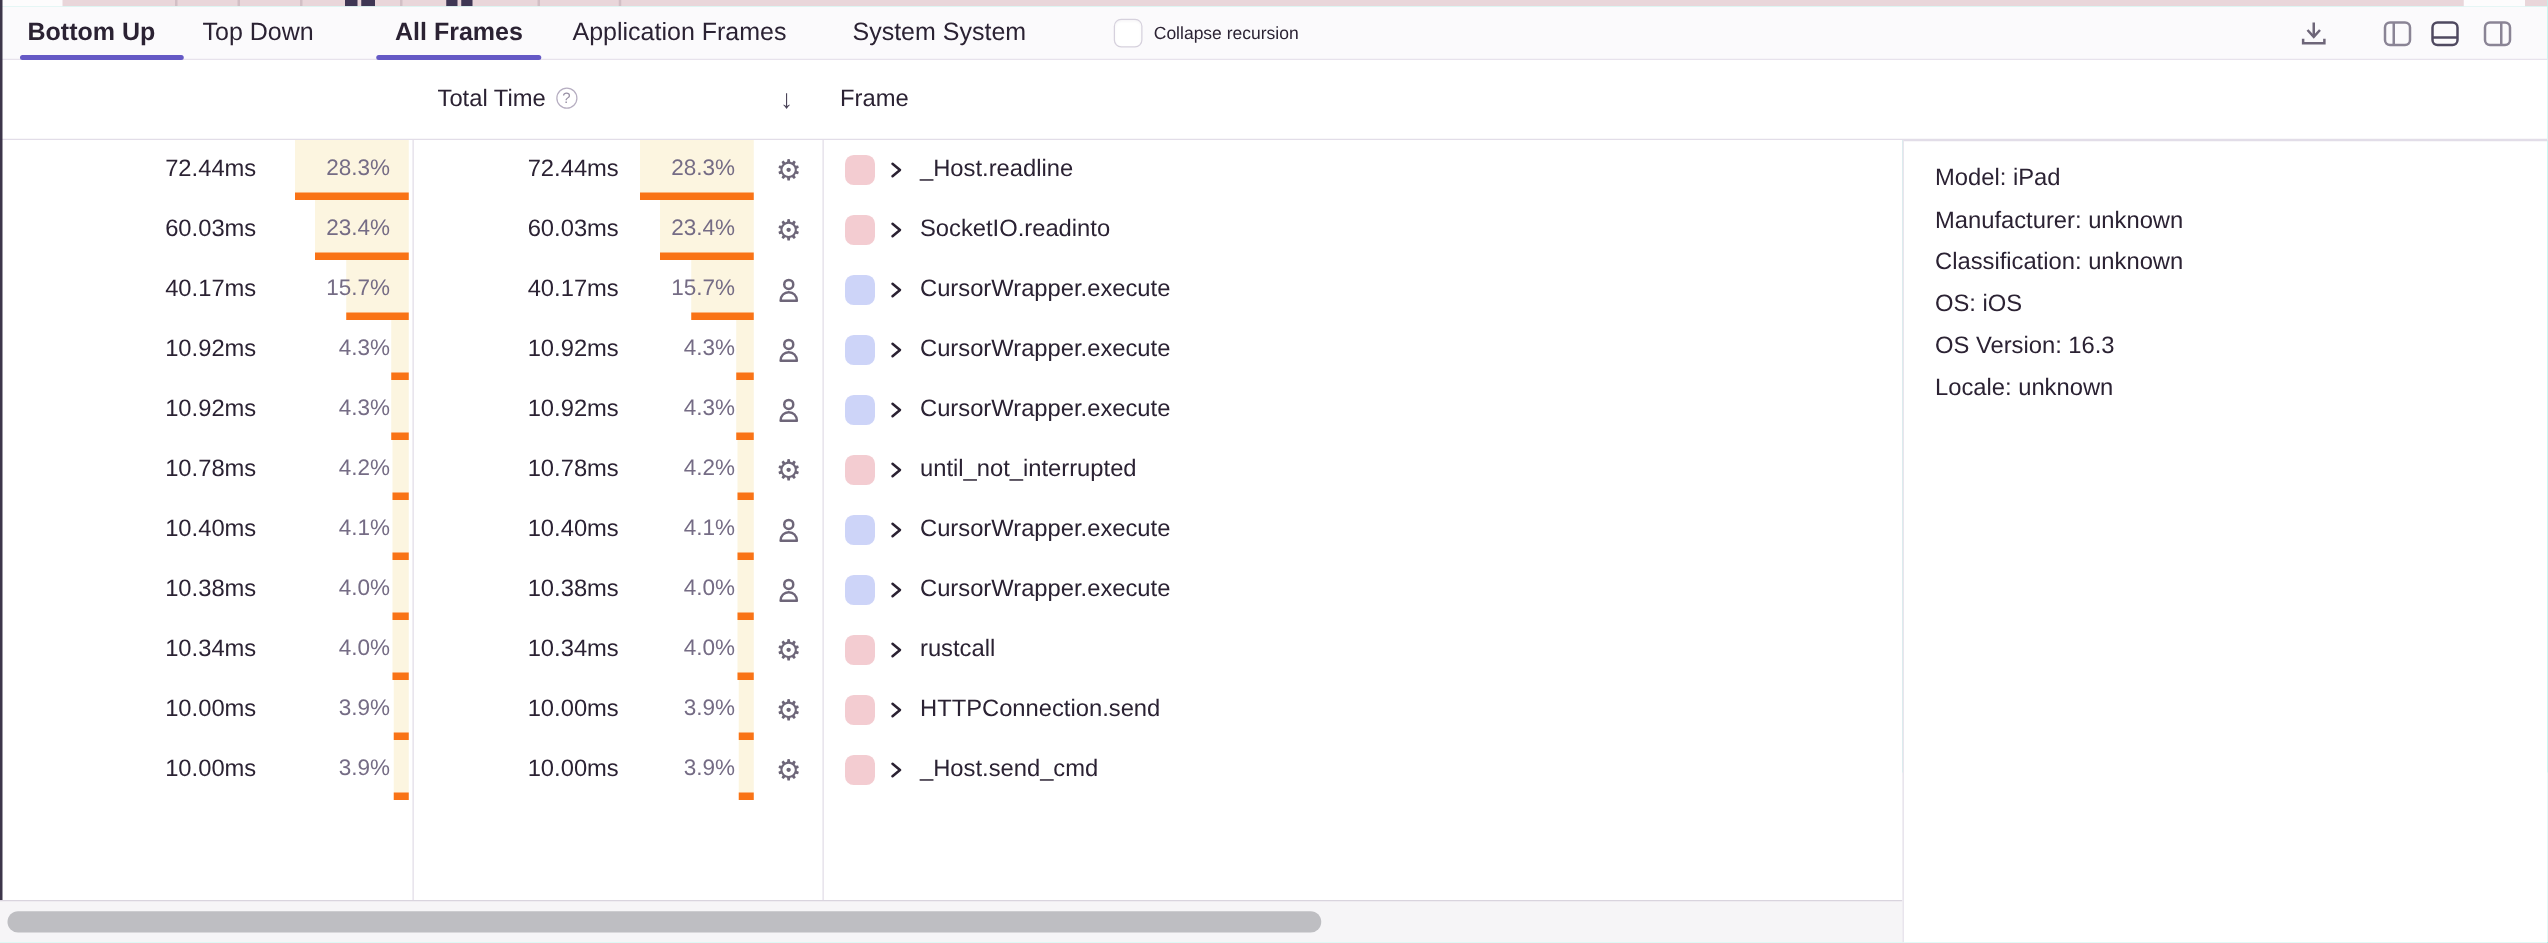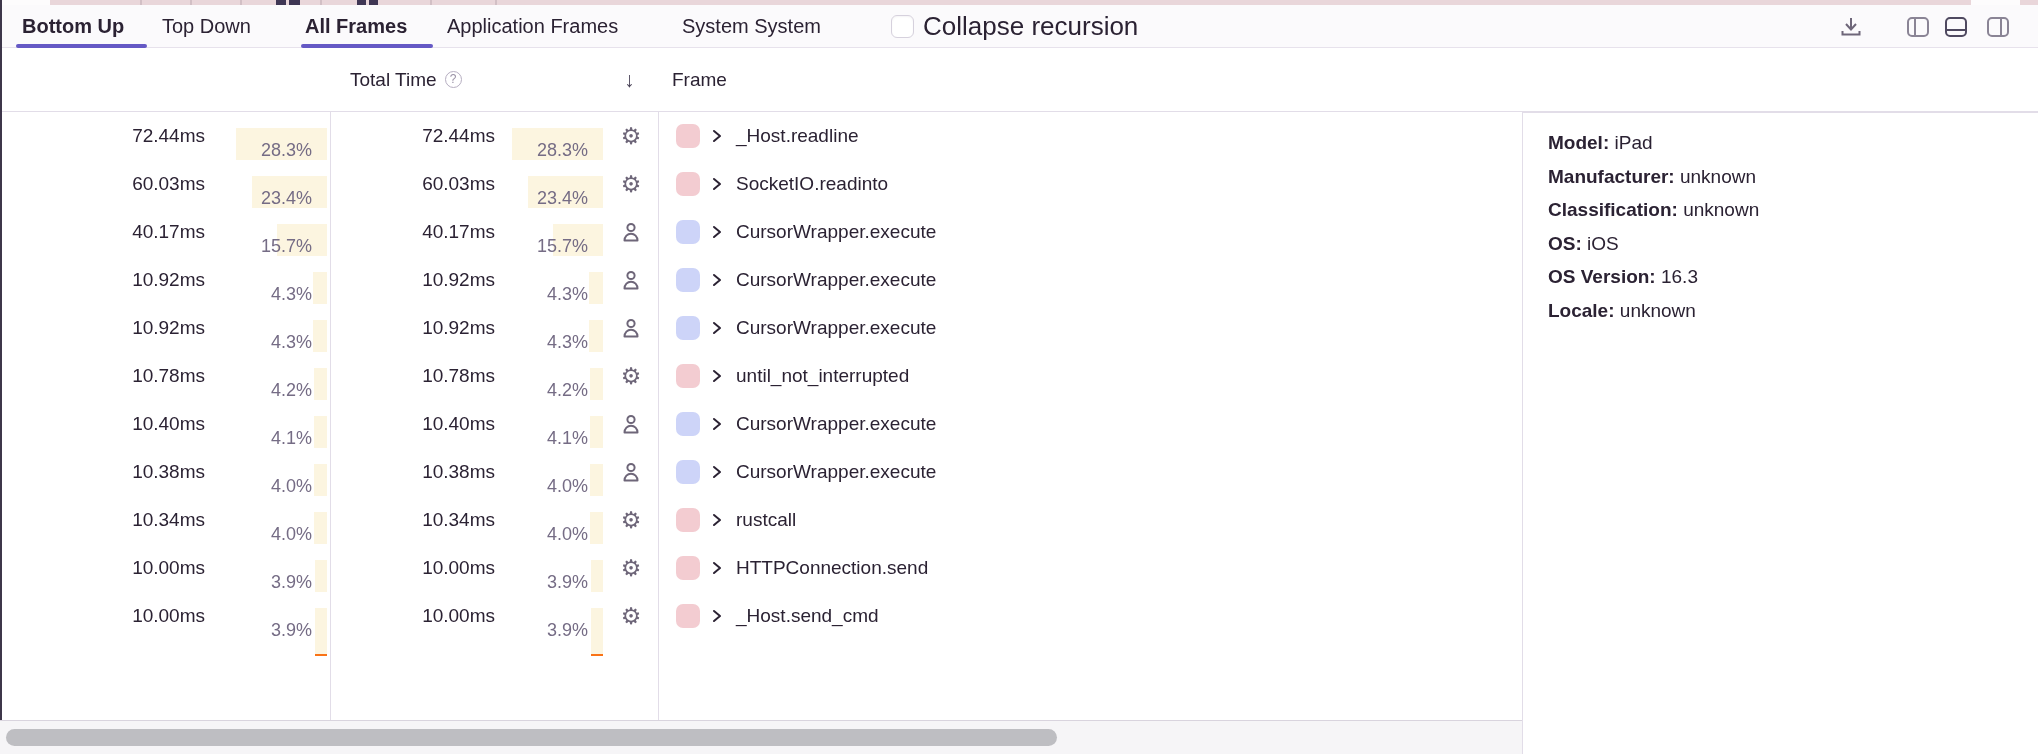--- a/index.html
+++ b/index.html
@@ -15,42 +15,42 @@
   .left-edge { position:absolute; left:0; top:0; width:2px; height:720px; background:#3d364a; z-index:30; }
 
   
   .toolbar { position:absolute; left:0; top:5px; width:2038px; height:43px; background:#fbfafc;
     border-bottom:1px solid #e7e2ec; }
   .toolbar .tab { position:absolute; top:0; height:43px; line-height:43px; font-size:20px; cursor:pointer; }
   .toolbar .tab.active { font-weight:bold; }
   .tab-underline { position:absolute; bottom:-1px; height:4px; background:#6559c5; border-radius:2px; }
   .checkbox { position:absolute; top:10px; width:23px; height:23px; border:1px solid #d6d1dd; border-radius:6px;
     background:#fff; box-shadow:inset 0 1px 2px rgba(80,70,110,.06); cursor:pointer; }
-  .chk-label { position:absolute; top:0; height:43px; line-height:43px; font-size:26px; }
+  .chk-label { position:absolute; top:0; height:43px; line-height:43px; font-size:14px; }
   .tb-icon { position:absolute; top:9px; width:26px; height:26px; cursor:pointer; }
 
   
   .header { position:absolute; left:0; top:48px; width:2038px; height:64px; background:#fff;
     border-bottom:1px solid #e2dde8; z-index:5; }
   .header .hlabel { position:absolute; top:0; height:64px; line-height:64px; font-size:19px; font-weight:500; }
   .help { display:inline-block; width:17px; height:17px; border:1.5px solid #b6aec1; border-radius:50%;
     color:#9a92a6; font-size:12px; line-height:14px; text-align:center; vertical-align:middle;
     margin-left:8px; margin-top:-3px; font-weight:400; cursor:pointer; }
   .sort-arrow { position:absolute; top:0; height:64px; line-height:64px; font-size:21px; color:#494257; cursor:pointer; }
 
   
   .vline { position:absolute; width:1px; background:#e2dde8; z-index:4; }
 
   
   .rows { position:absolute; left:0; top:112px; width:1522px; }
   .row { position:relative; width:1522px; height:48px; background:#fff; cursor:pointer; }
   .cell-ms { position:absolute; top:0; height:48px; line-height:48px; font-size:19px; text-align:right; }
   .self-ms { left:0; width:205px; }
   .total-ms { left:330px; width:165px; }
-  .pct-cell { position:absolute; top:16px; height:48px; background:#fcf5e0; border-bottom:2px solid #f97316; }
+  .pct-cell { position:absolute; top:0; height:48px; background:#fcf5e0; border-bottom:6px solid #f97316; }
   .pct-text { position:absolute; right:15px; top:0; height:45px; line-height:45px; font-size:18px;
     color:#756c85; white-space:nowrap; }
   .type-icon { position:absolute; left:613px; top:0; width:36px; height:48px; text-align:center; }
   .gear-glyph { font-size:23px; line-height:48px; color:#6e6679; }
   .user-icon  { margin-top:11px; }
   .swatch { position:absolute; left:676px; top:12px; width:24px; height:24px; border-radius:7px; }
   .chev { position:absolute; left:710px; top:17px; }
   .frame-name { position:absolute; left:736px; top:0; height:48px; line-height:48px; font-size:19px; white-space:nowrap; }
 
   
@@ -59,21 +59,21 @@
   .hthumb { position:absolute; left:6px; top:8px; width:1051px; height:17px; border-radius:9px; background:#bebec2; cursor:grab; }
 
   
   .panel { position:absolute; left:1522px; top:48px; width:516px; height:706px; background:#fff;
     border-left:1px solid #e2dde8; }
   .panel .ptab { position:absolute; top:0; height:64px; line-height:64px; font-size:19px; cursor:pointer; }
   .panel .ptab.active { font-weight:bold; }
   .panel .ptab-underline { position:absolute; top:60px; height:4px; background:#6559c5; border-radius:2px; }
   .env { position:absolute; left:25px; top:78px; }
   .env-line { font-size:19px; line-height:33.5px; white-space:nowrap; }
-  .env-label { font-weight:bold; }
+  .env-label { font-weight:normal; }
 
   svg.stroke-ic { stroke:#6e6679; fill:none; stroke-width:2; }
 </style>
 </head>
 <body>
 
 <div class="stage">
 
   <div class="minimap">
     <div class="seg" style="left:0;width:50px;background:#fdfcfd;"></div>
@@ -90,23 +90,23 @@
     <div class="seg" style="left:369px;width:9px;background:#3f3654;"></div>
   </div>
 
   <div class="left-edge"></div>
 
   <div class="toolbar">
     <span class="tab active" style="left:22px;">Bottom Up</span>
     <span class="tab-underline" style="left:16px;width:131px;"></span>
     <span class="tab" style="left:162px;">Top Down</span>
 
-    <span class="tab active" style="left:305px;">All Frames</span>
+    <span class="tab active" style="left:316px;">All Frames</span>
     <span class="tab-underline" style="left:301px;width:132px;"></span>
-    <span class="tab" style="left:447px;">Application Frames</span>
+    <span class="tab" style="left:458px;">Application Frames</span>
     <span class="tab" style="left:682px;">System System</span>
 
     <span class="checkbox" style="left:891px;"></span>
     <span class="chk-label" style="left:923px;">Collapse recursion</span>
 
     <span class="tb-icon" style="left:1838px;">
       <svg class="stroke-ic" width="26" height="26" viewBox="0 0 26 26">
         <line x1="13" y1="4" x2="13" y2="15"></line>
           <polyline points="8,10 13,15.5 18,10"></polyline>
         <path d="M4.5 17 v3.5 h17 V17"></path>

